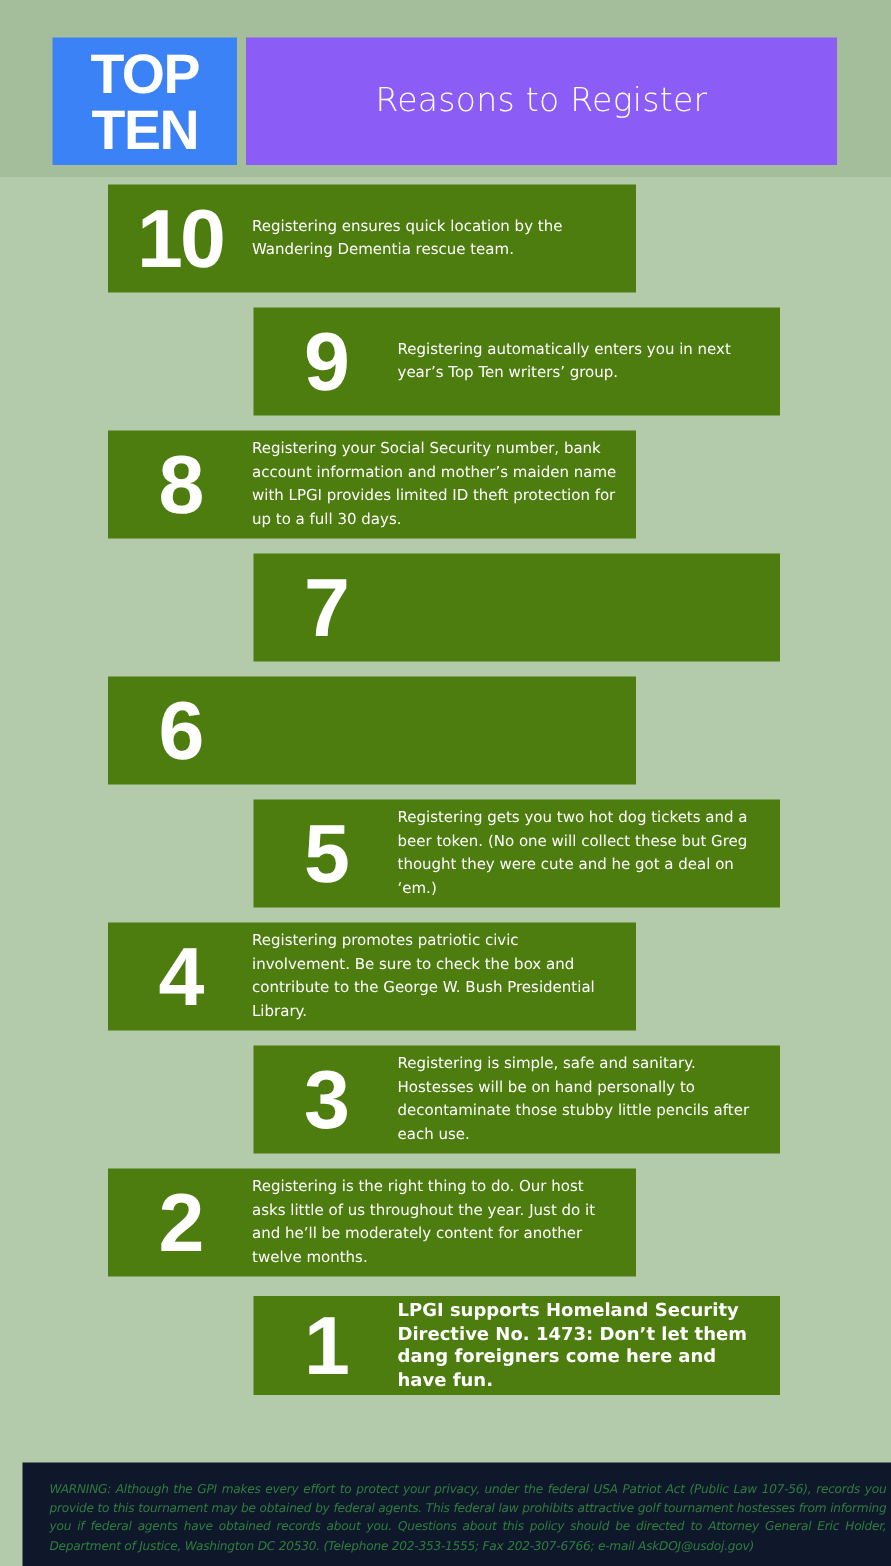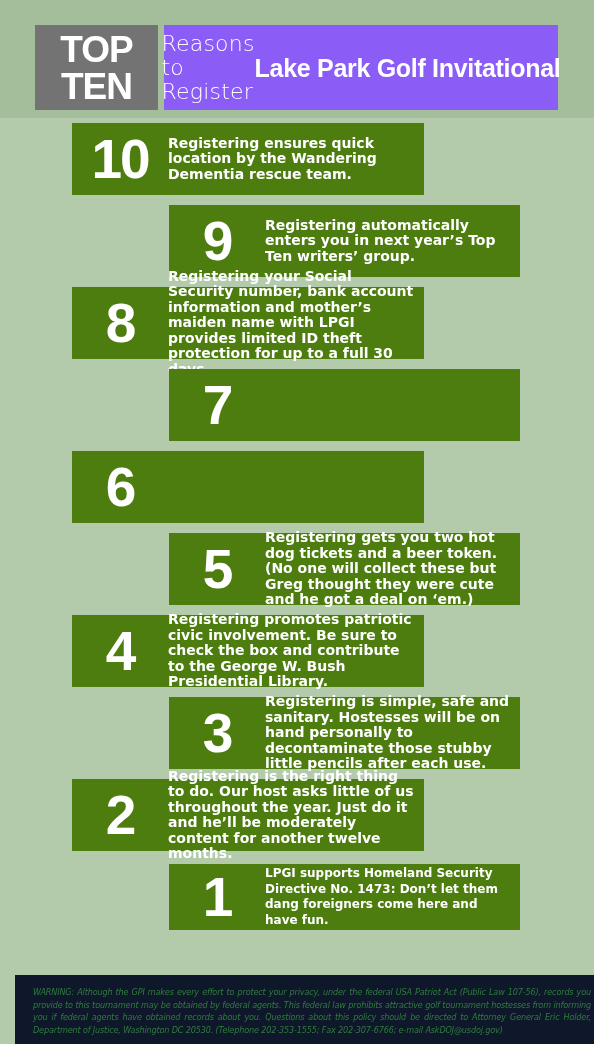--- a/index.html
+++ b/index.html
@@ -33,21 +33,21 @@
     position: absolute;
     left: 0; top: 0;
     width: 594px;
     height: 118px;
   }
   .logo-box {
     position: absolute;
     left: 35px; top: 25px;
     width: 123px;
     height: 85px;
-    background: #737373;
+    background: #3b82f6;
     box-sizing: border-box;
     display: flex;
     flex-direction: column;
     align-items: center;
     justify-content: center;
   }
   .logo-line {
     color: #ffffff;
     font-weight: bold;
     font-size: 37px;
@@ -125,26 +125,25 @@
     font-family: "Liberation Sans", sans-serif;
     text-align: center;
     flex: 0 0 auto;
     line-height: 1;
     letter-spacing: -2px;
   }
   .num.big  { font-size: 55px; width: 96px; }
   .num.one  { font-size: 55px; width: 96px; }
   .body-text {
     color: #ffffff;
-    font-size: 14px;
+    font-size: 10px;
     line-height: 15.5px;
     font-family: "DejaVu Sans", sans-serif;
     flex: 1 1 auto;
     padding-right: 10px;
-    font-weight: bold;
   }
   .body-text.bold { font-weight: bold; font-size: 12px; }
   .body-text em { font-style: italic; }
 
   
   .signature {
     position: absolute;
     right: 36px;
     top: 938px;
     text-align: right;
@@ -193,21 +192,20 @@
 
   <div class="top-band"></div>
 
   <div class="header">
     <div class="logo-box">
       <div class="logo-line">TOP</div>
       <div class="logo-line">TEN</div>
     </div>
     <div class="title-box">
       <div class="title-l1">Reasons to Register</div>
-      <div class="title-l3">Lake Park Golf Invitational</div>
     </div>
   </div>
 
   <div class="item left" style="top:123px; width:352px; height:72px;">
     <div class="num big">10</div>
     <div class="body-text">Registering ensures quick location by the Wandering Dementia rescue team.</div>
   </div>
 
   <div class="item right" style="top:205px; width:351px; height:72px;">
     <div class="num big">9</div>

